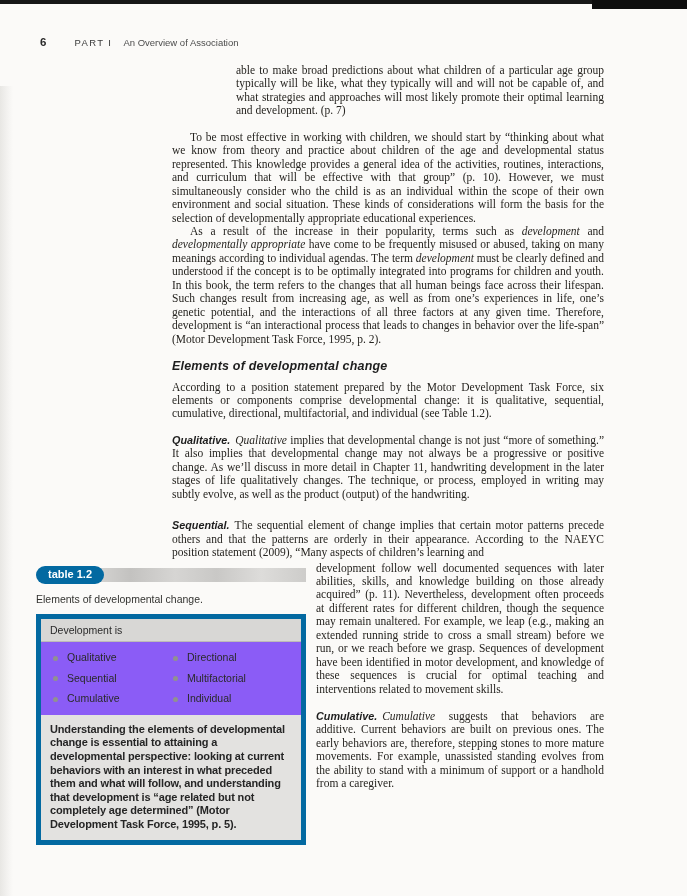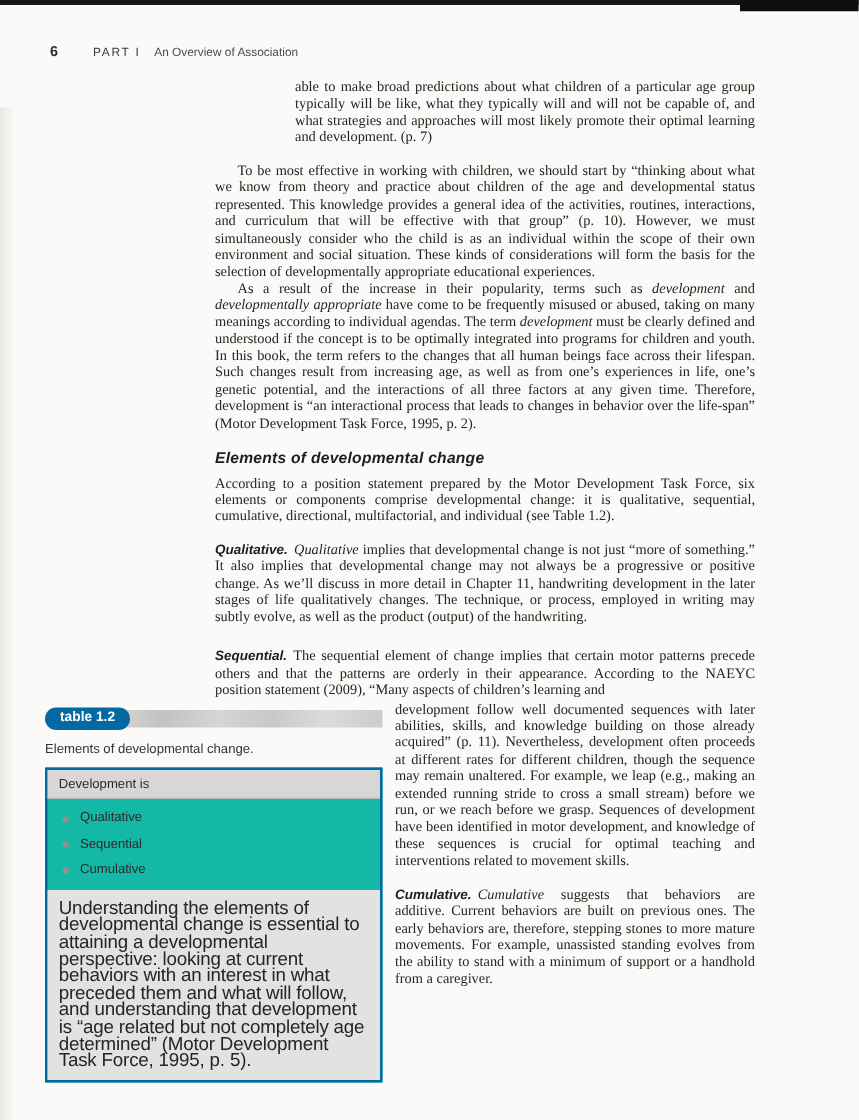--- a/index.html
+++ b/index.html
@@ -45,29 +45,29 @@
 
   
   .table-block{position:absolute;left:-136px;top:4px;width:270px;
     font-family:"Liberation Sans",sans-serif;text-align:left;}
   .strip{position:relative;height:18px;}
   .strip-bg{position:absolute;left:8px;right:0;top:2px;height:14px;
     background:linear-gradient(90deg,#c7c6c4,#dad9d7 16%,#c3c2c0 33%,#d6d5d3 50%,#c9c8c6 66%,#dddcda 83%,#cdccca 100%);}
   .table-badge{position:absolute;left:0;top:0;display:inline-block;background:#0369a1;
     color:#ffffff;font-weight:bold;font-size:11px;padding:2.5px 12px;border-radius:10px;z-index:1;}
   .table-caption{margin-top:9px;font-size:10.5px;color:#333330;}
-  .table-box{margin-top:8px;border:2px solid #0369a1;background:#14b8a6;}
+  .table-box{margin-top:8px;border:5px solid #0369a1;background:#8b5cf6;}
   .table-box-header{padding:5px 9px 4px 9px;background:#d8d7d5;border-bottom:1px solid #bdbbb8;
     font-size:10.5px;color:#2a2a2a;}
   .bullet-cols{display:flex;padding:9px 8px 2px 12px;}
   .bullet-col{flex:1;}
   .bullet-item{display:flex;align-items:center;margin-bottom:7px;font-size:10.5px;color:#2a2a2a;}
   .bullet-dot{width:5px;height:5px;border-radius:50%;background:#91918f;margin-right:9px;flex:none;}
-  .table-note{background:#e3e2e0;padding:8px 9px;font-size:15px;line-height:13.6px;
-    letter-spacing:-0.15px;color:#252525;}
+  .table-note{background:#e3e2e0;padding:8px 9px;font-size:11px;line-height:13.6px;
+    letter-spacing:-0.15px;color:#252525;font-weight:bold;}
   .table-source{margin-top:8px;font-size:9.6px;line-height:13.2px;letter-spacing:-0.1px;color:#3c3c3c;}
   .src-label{font-style:italic;}
 </style>
 </head>
 <body>
 
 <div class="artifact-top"></div>
 <div class="artifact-top-right"></div>
 <div class="artifact-left-gutter"></div>
 
@@ -111,20 +111,34 @@
               </div>
             <div class="bullet-item">
                 <span class="bullet-dot"></span>
                 <span>Sequential</span>
               </div>
             <div class="bullet-item">
                 <span class="bullet-dot"></span>
                 <span>Cumulative</span>
               </div>
           </div>
+          <div class="bullet-col">
+            <div class="bullet-item">
+                <span class="bullet-dot"></span>
+                <span>Directional</span>
+              </div>
+            <div class="bullet-item">
+                <span class="bullet-dot"></span>
+                <span>Multifactorial</span>
+              </div>
+            <div class="bullet-item">
+                <span class="bullet-dot"></span>
+                <span>Individual</span>
+              </div>
+          </div>
         </div>
         <div class="table-note">Understanding the elements of developmental change is essential to attaining a developmental perspective: looking at current behaviors with an interest in what preceded them and what will follow, and understanding that development is “age related but not completely age determined” (Motor Development Task Force, 1995, p. 5).</div>
       </div>
     </div>
 
     <div class="narrow">
       <p class="cont">development follow well documented sequences with later abilities, skills, and knowledge building on those already acquired” (p. 11). Nevertheless, development often proceeds at different rates for different children, though the sequence may remain unaltered. For example, we leap (e.g., making an extended running stride to cross a small stream) before we run, or we reach before we grasp. Sequences of development have been identified in motor development, and knowledge of these sequences is crucial for optimal teaching and interventions related to movement skills.</p>
       <p class="labeled"><span class="runin">Cumulative.</span><span><span class="it">Cumulative</span><span> suggests that behaviors are additive. Current behaviors are built on previous ones. The early behaviors are, therefore, stepping stones to more mature movements. For example, unassisted standing evolves from the ability to stand with a minimum of support or a handhold from a caregiver.</span></span></p>
     </div>
 

